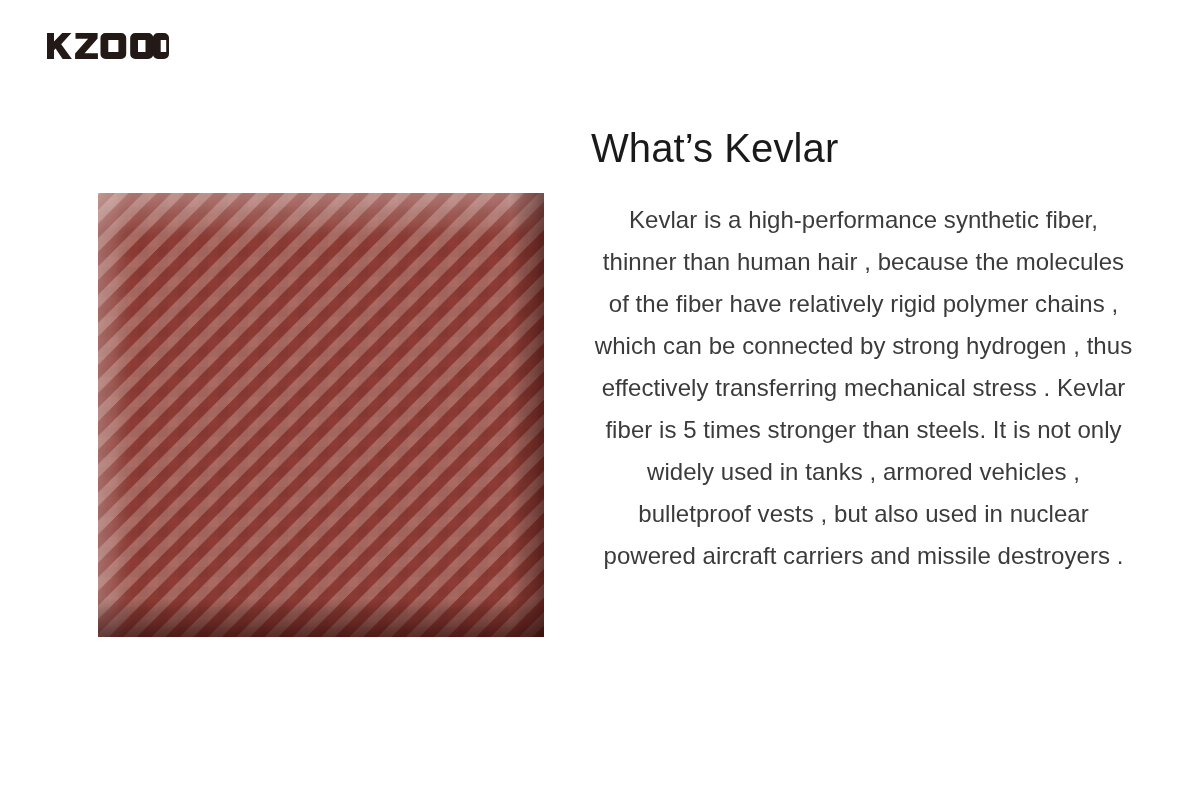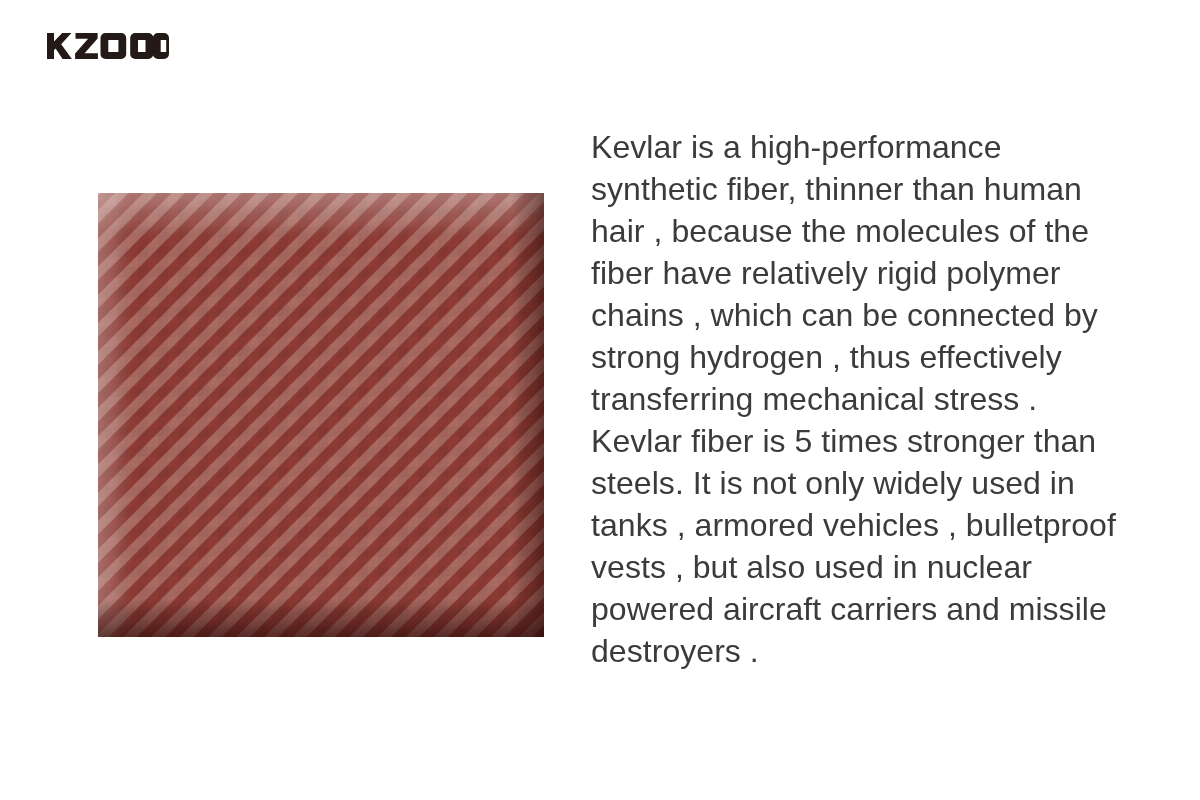--- a/index.html
+++ b/index.html
@@ -112,25 +112,26 @@
   .copy-heading {
     margin: 0 0 28px 0;
     font-size: 40px;
     font-weight: 400;
     line-height: 1.12;
     color: #1a1a1a;
     letter-spacing: 0.1px;
   }
   .copy-body {
     margin: 0;
-    font-size: 32px;
+    font-size: 24px;
     font-weight: 400;
     line-height: 42px;
     color: #3b3b3b;
     letter-spacing: 0.05px;
+    text-align: center;
   }
 </style>
 </head>
 <body>
 
 <div class="brand">
   <svg class="brand-logo" width="122" height="26" viewBox="0 0 122 26" aria-hidden="true">
     <g fill="#231916">
 
       <path d="M0 0 h7 v8.4 L15.2 0 H24.4 L14.2 11.2 L24.9 26 H15.6 L8.6 15.6 L7 17.3 V26 H0 Z"></path>
@@ -151,14 +152,15 @@
 </div>
 
 <div class="swatch">
   <div class="swatch-weave"></div>
   <div class="swatch-steps"></div>
   <div class="swatch-haze"></div>
   <div class="swatch-shadow"></div>
 </div>
 
 <div class="copy">
+  <h1 class="copy-heading">What’s Kevlar</h1>
   <p class="copy-body">Kevlar is a high-performance synthetic fiber, thinner than human hair , because the molecules of the fiber have relatively rigid polymer chains , which can be connected by strong hydrogen , thus effectively transferring mechanical stress . Kevlar fiber is 5 times stronger than steels. It is not only widely used in tanks , armored vehicles , bulletproof vests , but also used in nuclear powered aircraft carriers and missile destroyers .</p>
 </div>
 
 </body></html>

